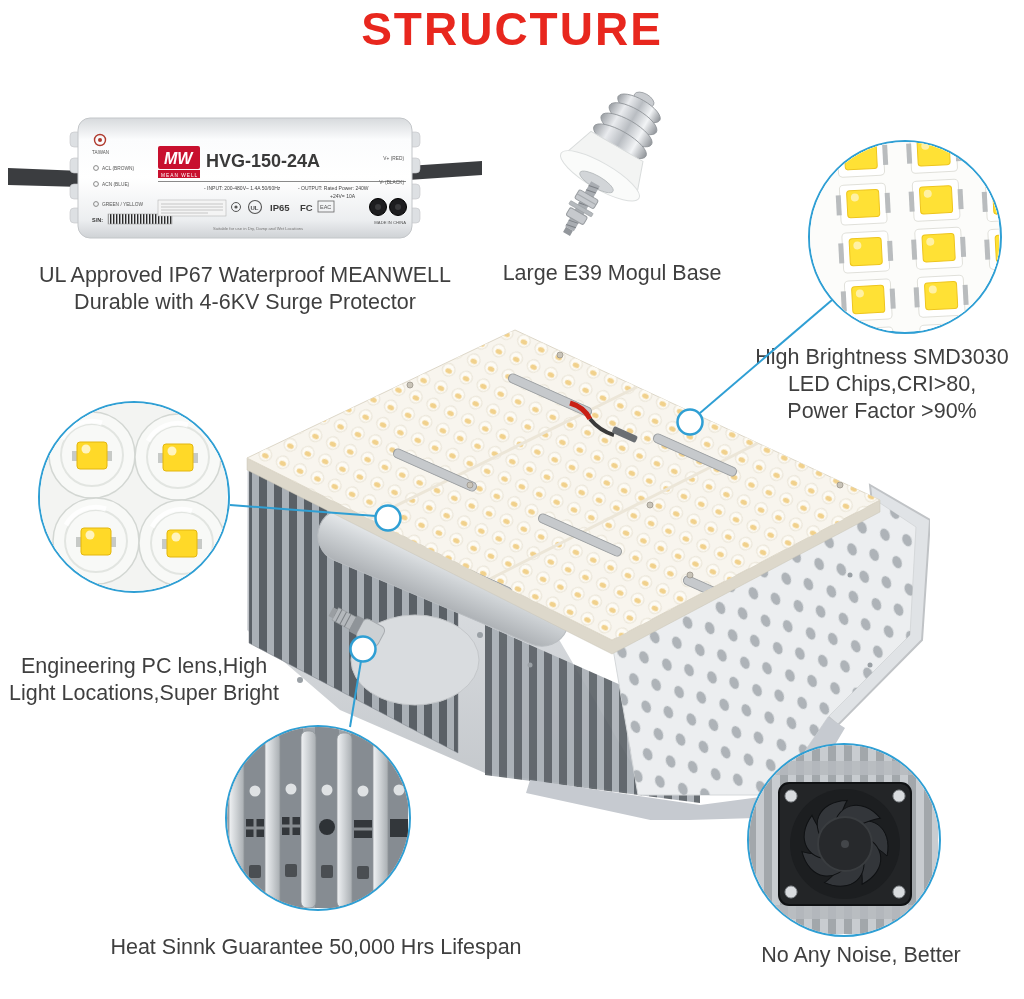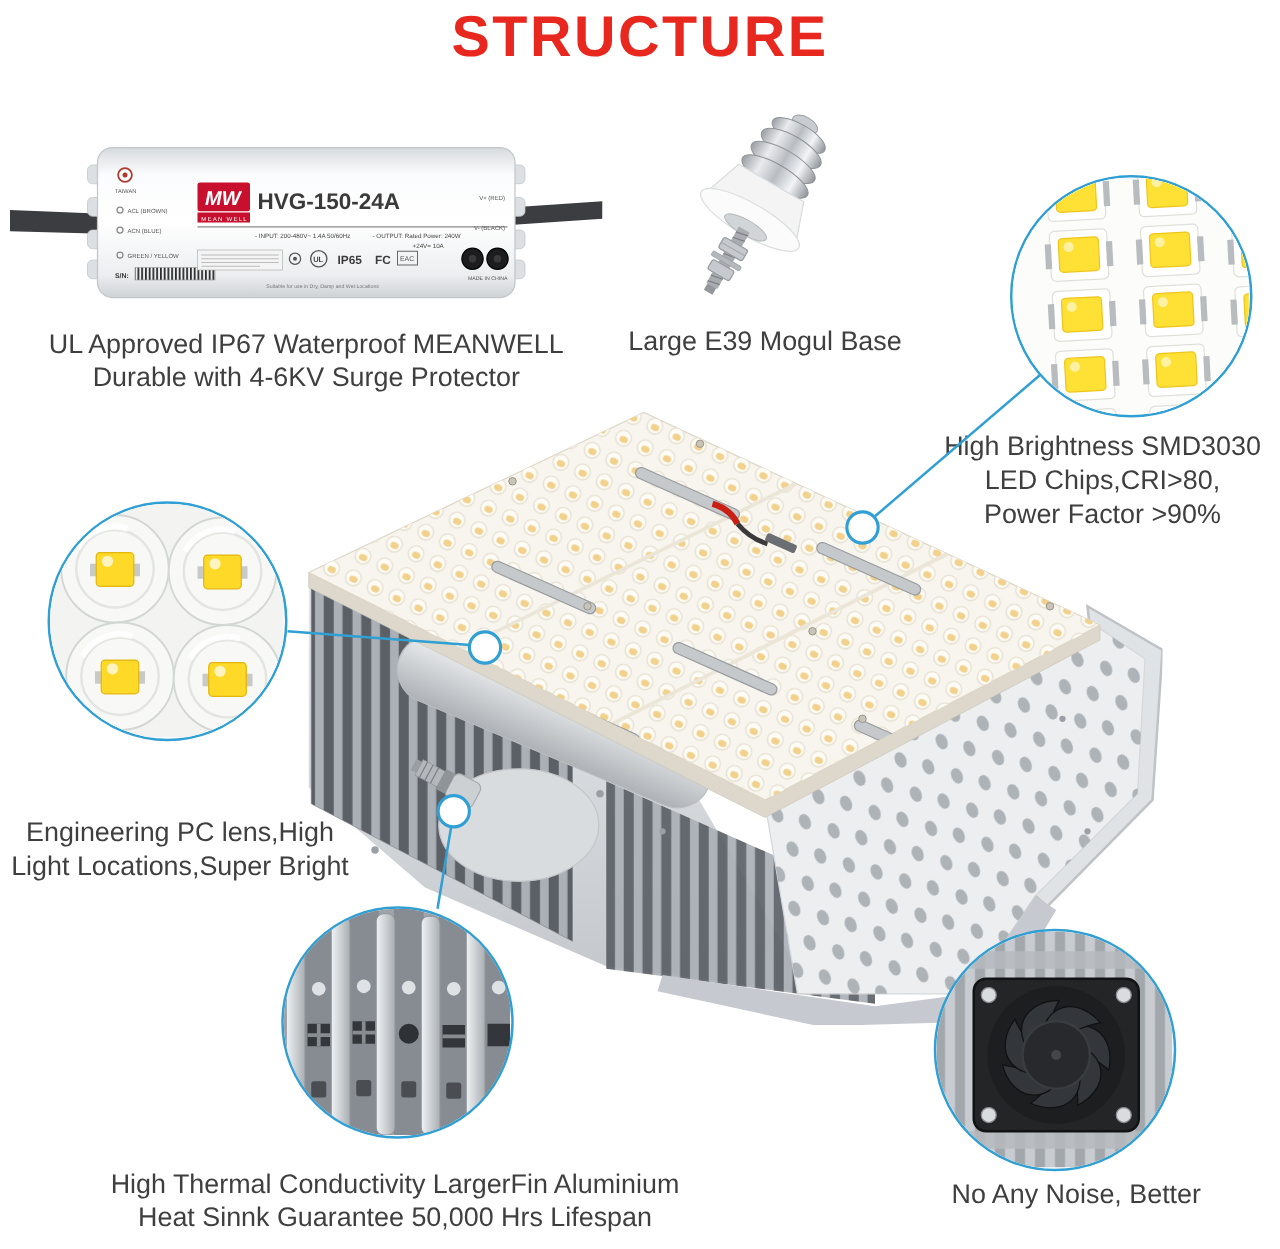--- a/index.html
+++ b/index.html
@@ -434,21 +434,20 @@
   <span>LED Chips,CRI&gt;80,</span>
   <span>Power Factor &gt;90%</span>
 </div>
 
 <div class="abs caption" style="left:0px;top:622px;width:288px;margin-top:31px;">
   <span>Engineering PC lens,High</span>
   <span>Light Locations,Super Bright</span>
 </div>
 
 <div class="abs caption" style="left:68px;top:934px;width:496px;">
-  <span>High Thermal Conductivity LargerFin Aluminium</span>
   <span>Heat Sinnk Guarantee 50,000 Hrs Lifespan</span>
 </div>
 
 <div class="abs caption" style="left:700px;top:942px;width:322px;">
   <span>No Any Noise, Better</span>
 </div>
 
 <svg id="leader-overlay" class="abs" width="1024" height="999" viewBox="0 0 1024 999">
   <g stroke="#2f9fd4" stroke-width="2" fill="none">
     <line x1="230" y1="505" x2="376" y2="516"></line>

